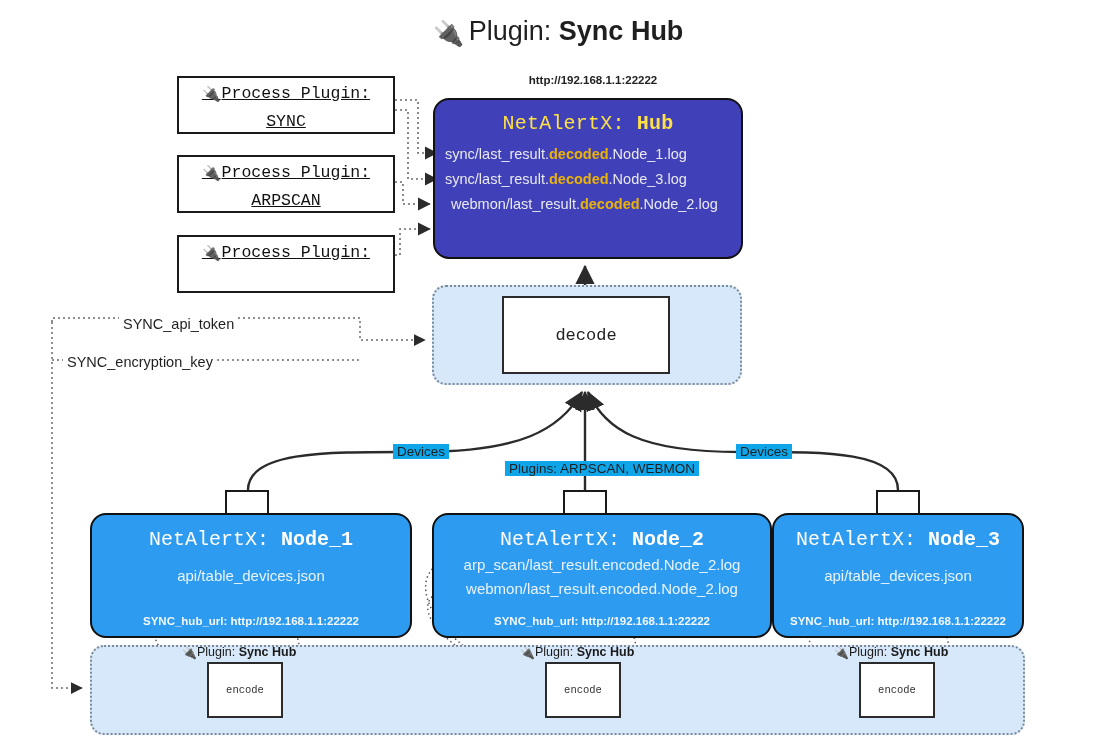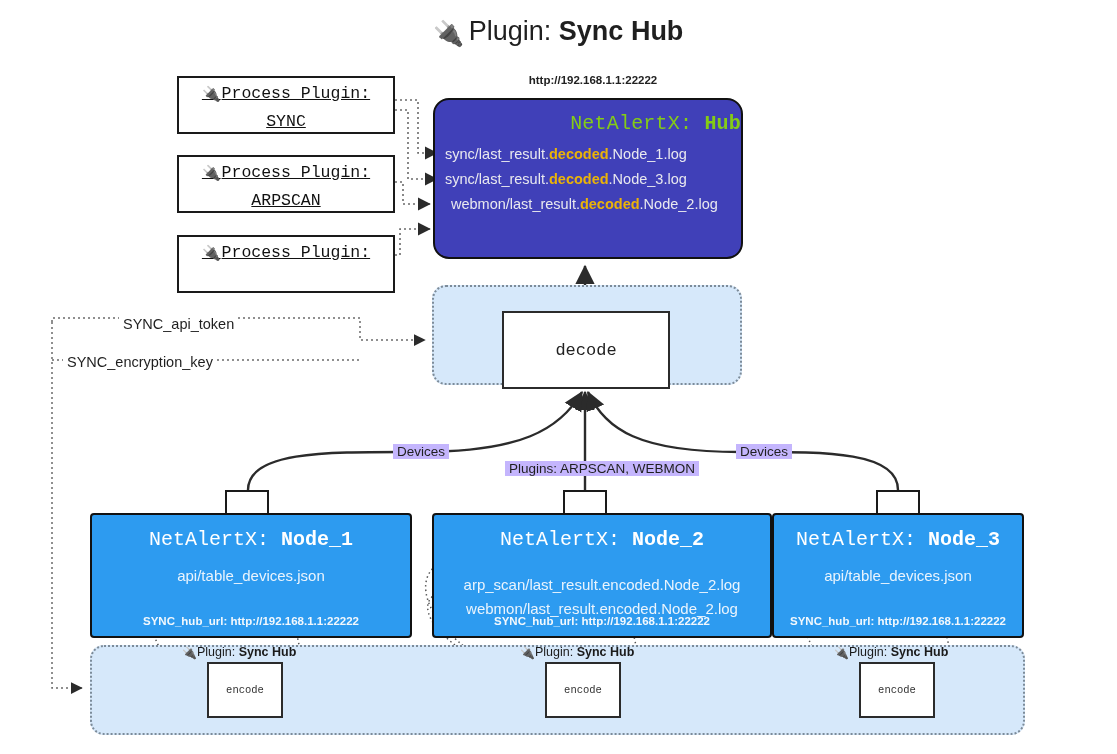--- a/index.html
+++ b/index.html
@@ -18,58 +18,58 @@
       font-family:"Liberation Mono",monospace;font-size:16.5px;line-height:27px;
       text-align:center;padding-top:2px;color:#111;text-decoration:underline;}
   .pp .l1{display:block;}
   .pp .l2{display:block;}
   .pp .plug{font-family:"DejaVu Sans",sans-serif;font-size:15px;vertical-align:-1px;margin-right:1px;}
 
   
   #huburl{left:443px;top:74px;width:300px;text-align:center;font-size:11.5px;font-weight:bold;color:#222;}
   #hub{left:433px;top:98px;width:310px;height:161px;background:#4040b8;border:2.5px solid #111;
        border-radius:16px;box-sizing:border-box;}
-  #hub .hubtitle{font-family:"Liberation Mono",monospace;font-size:20px;color:#84cc16;text-align:right;
+  #hub .hubtitle{font-family:"Liberation Mono",monospace;font-size:20px;color:#fde047;text-align:center;
        margin-top:12px;letter-spacing:.2px;}
   #hub .hubtitle b{font-weight:bold;}
   #hub .hl{color:#e9e9ef;font-size:14.5px;line-height:25px;padding-left:10px;white-space:nowrap;}
   #hub .hl b{color:#eab308;font-weight:bold;}
   #hub .hls{margin-top:7px;}
 
   
   #decodewrap{left:432px;top:285px;width:310px;height:100px;background:#d6e8fa;
       border:2px dotted #7c8b99;border-radius:14px;box-sizing:border-box;}
-  #decodebox{left:502px;top:311px;width:168px;height:78px;background:#fff;border:2.5px solid #2b2b2b;
+  #decodebox{left:502px;top:296px;width:168px;height:78px;background:#fff;border:2.5px solid #2b2b2b;
       box-sizing:border-box;display:flex;align-items:center;justify-content:center;
       font-family:"Liberation Mono",monospace;font-size:17px;color:#222;}
 
   
   .keylbl{font-size:14.5px;color:#1f1f1f;background:#fff;padding:0 4px;white-space:nowrap;}
   #k1{left:119px;top:316px;}
   #k2{left:63px;top:354px;}
 
   
-  .edlbl{font-size:13.5px;color:#1f1f1f;background:#c4b5fd;padding:0 4px;white-space:nowrap;}
+  .edlbl{font-size:13.5px;color:#1f1f1f;background:#0ea5e9;padding:0 4px;white-space:nowrap;}
   #dev1{left:393px;top:444px;}
   #dev2{left:736px;top:444px;}
   #plg{left:505px;top:461px;}
 
   
-  .node{box-sizing:border-box;border:2.5px solid #111;border-radius:4px;background:#2d9bf0;height:125px;}
+  .node{box-sizing:border-box;border:2.5px solid #111;border-radius:16px;background:#2d9bf0;height:125px;}
   .node .ntitle{font-family:"Liberation Mono",monospace;font-size:20px;color:#fff;text-align:center;
       margin-top:13px;}
   .node .ntitle b{font-weight:bold;}
   .node .nline{color:#eaf4fd;font-size:15px;text-align:center;line-height:24px;white-space:nowrap;}
   .node .nurl{color:#f2f8fd;font-size:11.5px;font-weight:bold;text-align:center;
       position:absolute;left:0;right:0;bottom:9px;white-space:nowrap;}
   #node1{left:90px;top:513px;width:322px;}
   #node2{left:432px;top:513px;width:340px;}
   #node3{left:772px;top:513px;width:252px;}
   #node1 .nl{margin-top:13px;}
-  #node2 .nl{margin-top:22px;}
+  #node2 .nl{margin-top:2px;}
   #node3 .nl{margin-top:13px;}
 
   
   .env{width:44px;height:32px;background:#fff;border:2.2px solid #1a1a1a;box-sizing:border-box;}
   #env1{left:225px;top:490px;}
   #env2{left:563px;top:490px;}
   #env3{left:876px;top:490px;}
 
   
   #botwrap{left:90px;top:645px;width:935px;height:90px;background:#d6e8fa;

